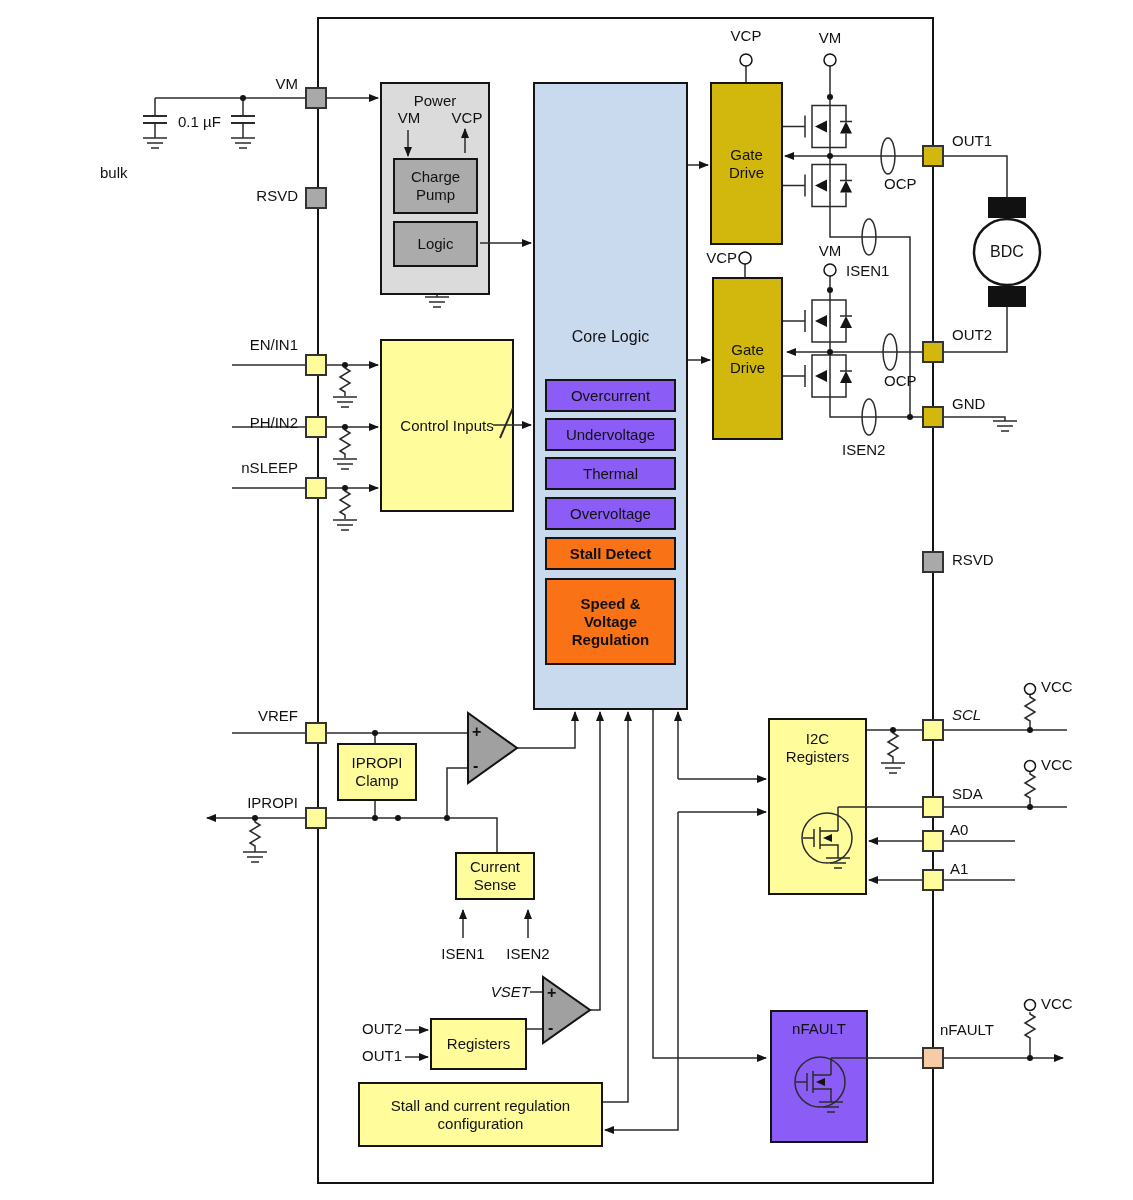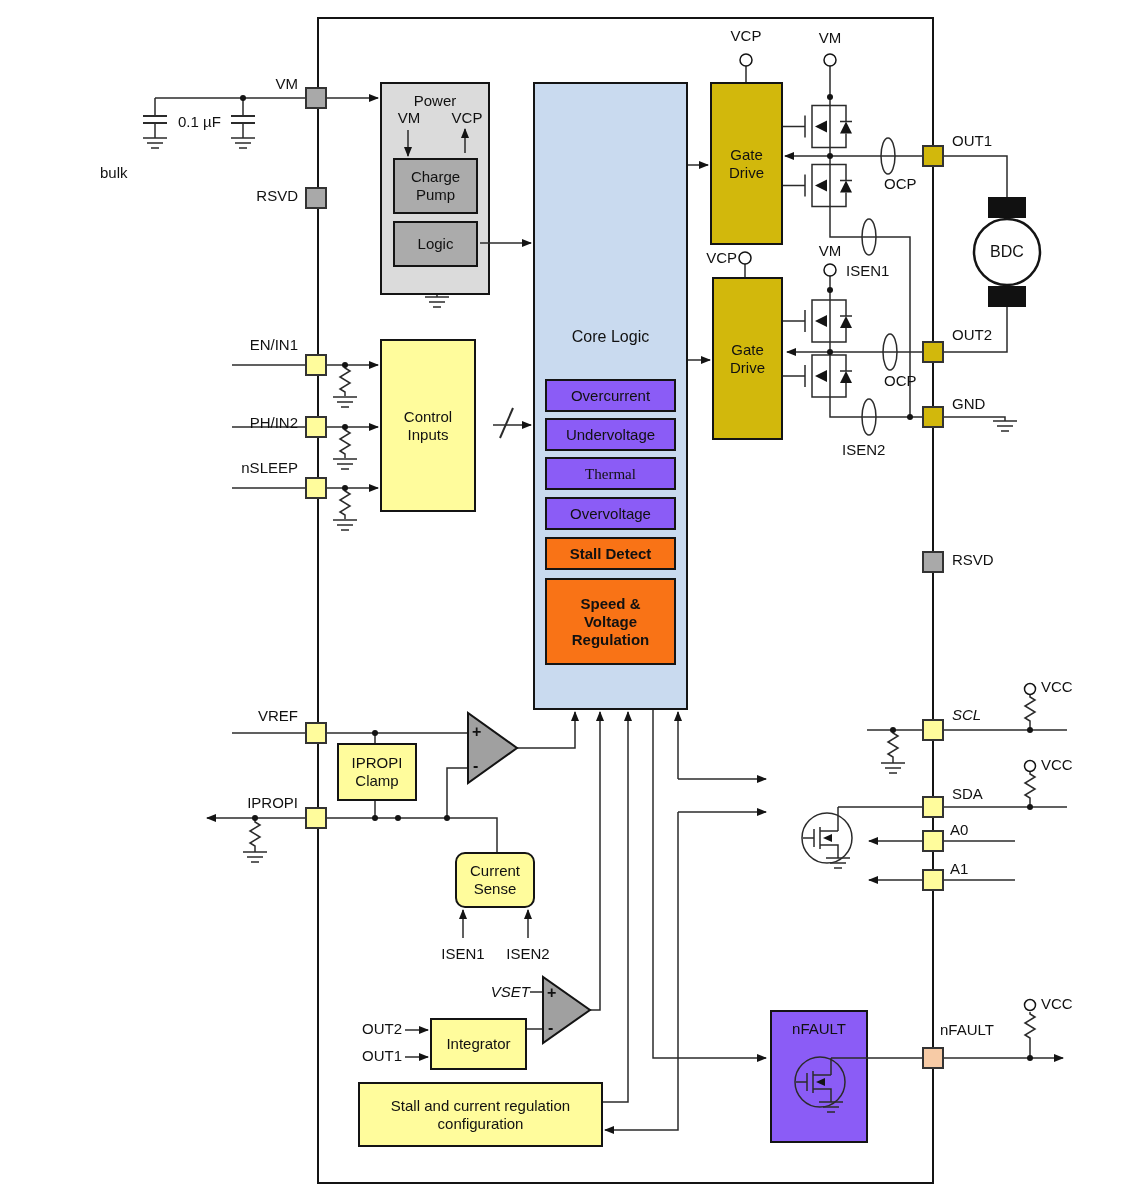--- a/index.html
+++ b/index.html
@@ -41,38 +41,39 @@
     </div>
     <div class="label lc" style="left:393px;top:110px;width:32px;">VM</div>
     <div class="label lc" style="left:448px;top:110px;width:38px;">VCP</div>
     <div class="block f-grayin" style="left:393px;top:158px;width:85px;height:56px;padding:0 4px;">Charge Pump</div>
     <div class="block f-grayin" style="left:393px;top:221px;width:85px;height:46px;">Logic</div>
 
     <div class="block f-blue" style="left:533px;top:82px;width:155px;height:628px;"></div>
     <div class="label lc" style="left:533px;top:328px;width:155px;font-size:16px;">Core Logic</div>
     <div class="block f-peach" style="left:545px;top:379px;width:131px;height:33px;">Overcurrent</div>
     <div class="block f-peach" style="left:545px;top:418px;width:131px;height:33px;">Undervoltage</div>
-    <div class="block f-peach" style="left:545px;top:457px;width:131px;height:33px;font-family:Liberation Serif, serif;">Thermal</div>
+    <div class="block f-peach" style="left:545px;top:457px;width:131px;height:33px;">Thermal</div>
     <div class="block f-peach" style="left:545px;top:497px;width:131px;height:33px;">Overvoltage</div>
     <div class="block f-green bold" style="left:545px;top:537px;width:131px;height:33px;">Stall Detect</div>
     <div class="block f-green bold" style="left:545px;top:578px;width:131px;height:87px;padding:0 12px;">Speed &amp; Voltage Regulation</div>
 
     <div class="block f-gold" style="left:710px;top:82px;width:73px;height:163px;">Gate Drive</div>
     <div class="block f-gold" style="left:712px;top:277px;width:71px;height:163px;">Gate Drive</div>
 
-    <div class="block f-yellow" style="left:380px;top:339px;width:96px;height:173px;padding:0 14px;">Control Inputs</div>
+    <div class="block f-yellow" style="left:380px;top:339px;width:134px;height:173px;padding:0 14px;">Control Inputs</div>
 
     <div class="block f-yellow" style="left:337px;top:743px;width:80px;height:58px;padding:0 5px;">IPROPI Clamp</div>
 
-    <div class="block f-yellow" style="left:455px;top:852px;width:80px;height:56px;padding:0 12px;border-radius:10px;">Current Sense</div>
-
-    <div class="block f-yellow" style="left:430px;top:1018px;width:97px;height:52px;">Integrator</div>
+    <div class="block f-yellow" style="left:455px;top:852px;width:80px;height:48px;padding:0 12px;">Current Sense</div>
+
+    <div class="block f-yellow" style="left:430px;top:1018px;width:97px;height:52px;">Registers</div>
 
     <div class="block f-yellow" style="left:358px;top:1082px;width:245px;height:65px;padding:16px 28px;">Stall and current regulation configuration</div>
 
+    <div class="block block--top f-yellow" style="left:768px;top:718px;width:99px;height:177px;padding:10px 12px 0;">I2C Registers</div>
 
     <div class="block block--top f-peach" style="left:770px;top:1010px;width:98px;height:133px;padding-top:8px;">nFAULT</div>
   </div>
 
   <svg class="wires" width="1133" height="1200" viewBox="0 0 1133 1200">
     <defs>
       <marker id="ah" viewBox="0 0 10 8" markerWidth="10" markerHeight="8" refX="9" refY="4" orient="auto" markerUnits="userSpaceOnUse">
         <path d="M0,0 L10,4 L0,8 Z" fill="#141414"></path>
       </marker>
       <g id="gnd" stroke="#2B2B2B" stroke-width="1.5">

